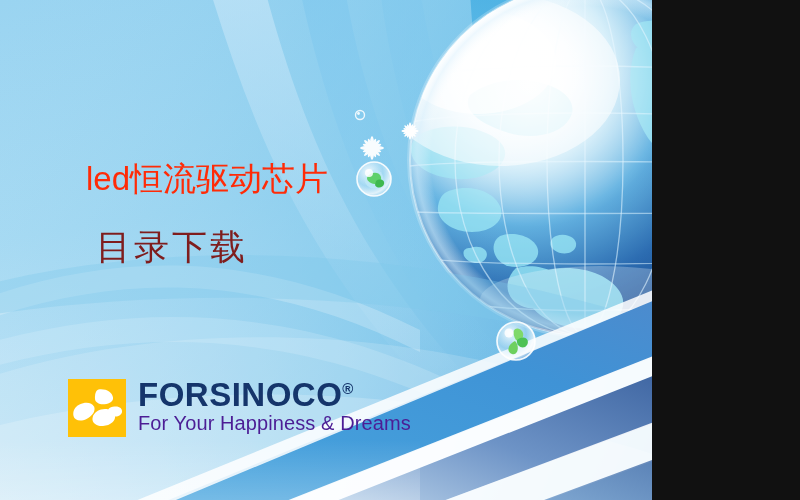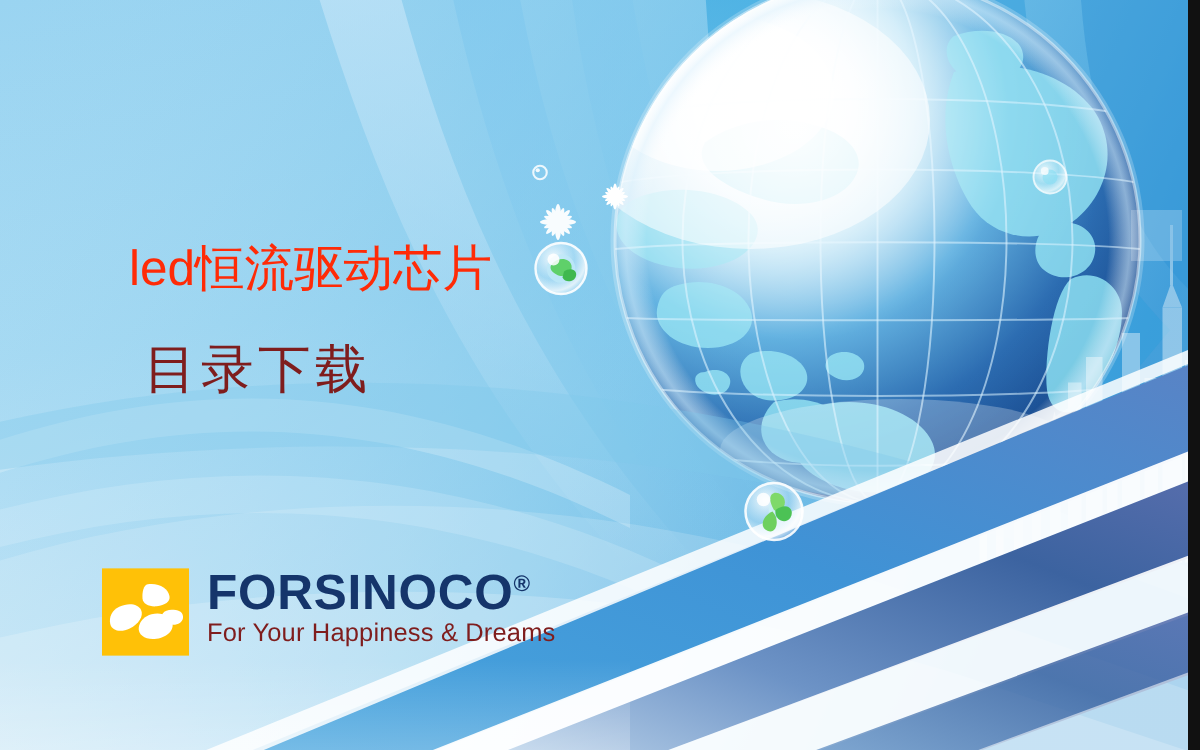--- a/index.html
+++ b/index.html
@@ -2,21 +2,21 @@
 <html><head>
 <meta charset="utf-8">
 <style>
   html, body {
     margin: 0;
     padding: 0;
     background: #111;
   }
   #stage {
     position: relative;
-    width: 792px;
+    width: 652px;
     height: 500px;
     overflow: hidden;
     font-family: "Liberation Sans", sans-serif;
     background: #8fcdee;
   }
   #stage svg.layer {
     position: absolute;
     left: 0;
     top: 0;
     width: 800px;
@@ -82,22 +82,22 @@
     white-space: nowrap;
     font-family: "Liberation Sans", sans-serif;
   }
   .wordmark .reg {
     font-size: 15px;
     vertical-align: super;
     font-weight: bold;
     letter-spacing: 0;
   }
   .tagline {
-    color: #7f1d1d;
-    font-size: 17px;
+    color: #4c1d95;
+    font-size: 20px;
     letter-spacing: 0.1px;
     white-space: nowrap;
     margin-top: 1px;
     font-family: "Liberation Sans", sans-serif;
   }
 </style>
 </head>
 <body>
 
 <div id="stage">

